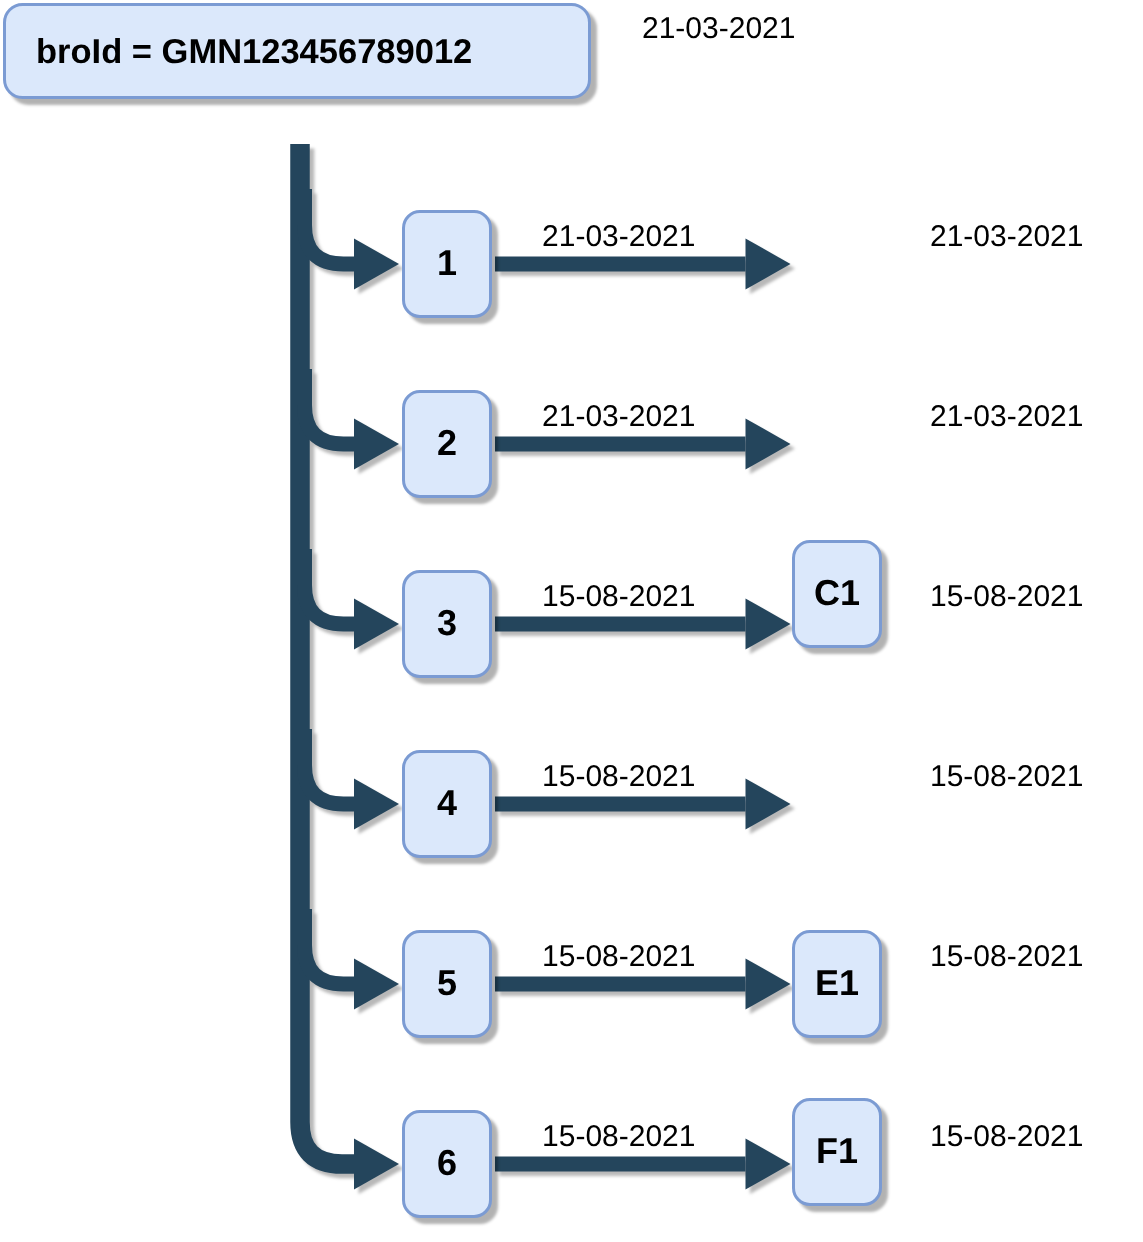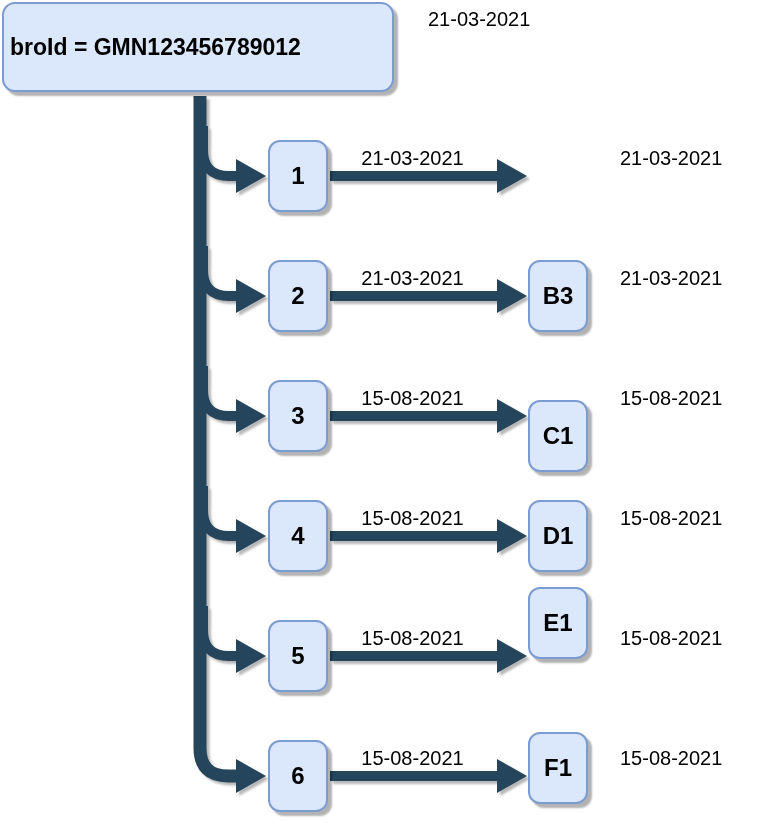--- a/index.html
+++ b/index.html
@@ -2,25 +2,25 @@
 <html><head>
 <meta charset="utf-8">
 <style>
   html,body{margin:0;padding:0;background:#ffffff;}
   .canvas{
     position:relative;width:762px;height:828px;background:#ffffff;overflow:hidden;
     font-family:"Liberation Sans",sans-serif;color:#000;
   }
   .canvas svg{position:absolute;left:0;top:0;filter:drop-shadow(3px 3px 1px rgba(0,0,0,0.28));}
   .root-node{
-    position:absolute;left:2px;top:2px;width:392px;height:90px;
+    position:absolute;left:2px;top:2px;width:392px;height:64px;
     background:#dbe8fb;border:2px solid #7b9bd3;border-radius:13px;
     box-shadow:4px 4px 2px rgba(0,0,0,0.30);
     display:flex;flex-direction:column;justify-content:center;
-    padding-left:6px;box-sizing:border-box;
+    padding-left:20px;box-sizing:border-box;
     font-weight:bold;font-size:23px;line-height:31px;white-space:nowrap;
   }
   .node{
     position:absolute;width:60px;height:72px;
     background:#dbe8fb;border:2px solid #7b9bd3;border-radius:12px;
     box-shadow:4px 4px 2px rgba(0,0,0,0.30);
     display:flex;align-items:center;justify-content:center;
     font-weight:bold;font-size:24px;box-sizing:border-box;
   }
   .tube-node{left:268px;}
@@ -75,36 +75,34 @@
     <div>broId = GMN123456789012</div>
   </div>
   <div class="date root-date">21-03-2021</div>
 
   <div class="node tube-node" style="top:140px">1</div>
   <div class="edge-label" style="top:147px">21-03-2021</div>
   <div class="date row-date" style="top:147px">21-03-2021</div>
 
   <div class="node tube-node" style="top:260px">2</div>
   <div class="edge-label" style="top:267px">21-03-2021</div>
-  <div class="node event-node" style="top:260px">B3</div>
   <div class="date row-date" style="top:267px">21-03-2021</div>
 
   <div class="node tube-node" style="top:380px">3</div>
   <div class="edge-label" style="top:387px">15-08-2021</div>
-  <div class="node event-node" style="top:400px">C1</div>
+  <div class="node event-node" style="top:360px">C1</div>
   <div class="date row-date" style="top:387px">15-08-2021</div>
 
   <div class="node tube-node" style="top:500px">4</div>
   <div class="edge-label" style="top:507px">15-08-2021</div>
-  <div class="node event-node" style="top:500px">D1</div>
   <div class="date row-date" style="top:507px">15-08-2021</div>
 
   <div class="node tube-node" style="top:620px">5</div>
   <div class="edge-label" style="top:627px">15-08-2021</div>
-  <div class="node event-node" style="top:587px">E1</div>
+  <div class="node event-node" style="top:620px">E1</div>
   <div class="date row-date" style="top:627px">15-08-2021</div>
 
   <div class="node tube-node" style="top:740px">6</div>
   <div class="edge-label" style="top:747px">15-08-2021</div>
   <div class="node event-node" style="top:732px">F1</div>
   <div class="date row-date" style="top:747px">15-08-2021</div>
 
 </div>
 
 </body></html>

